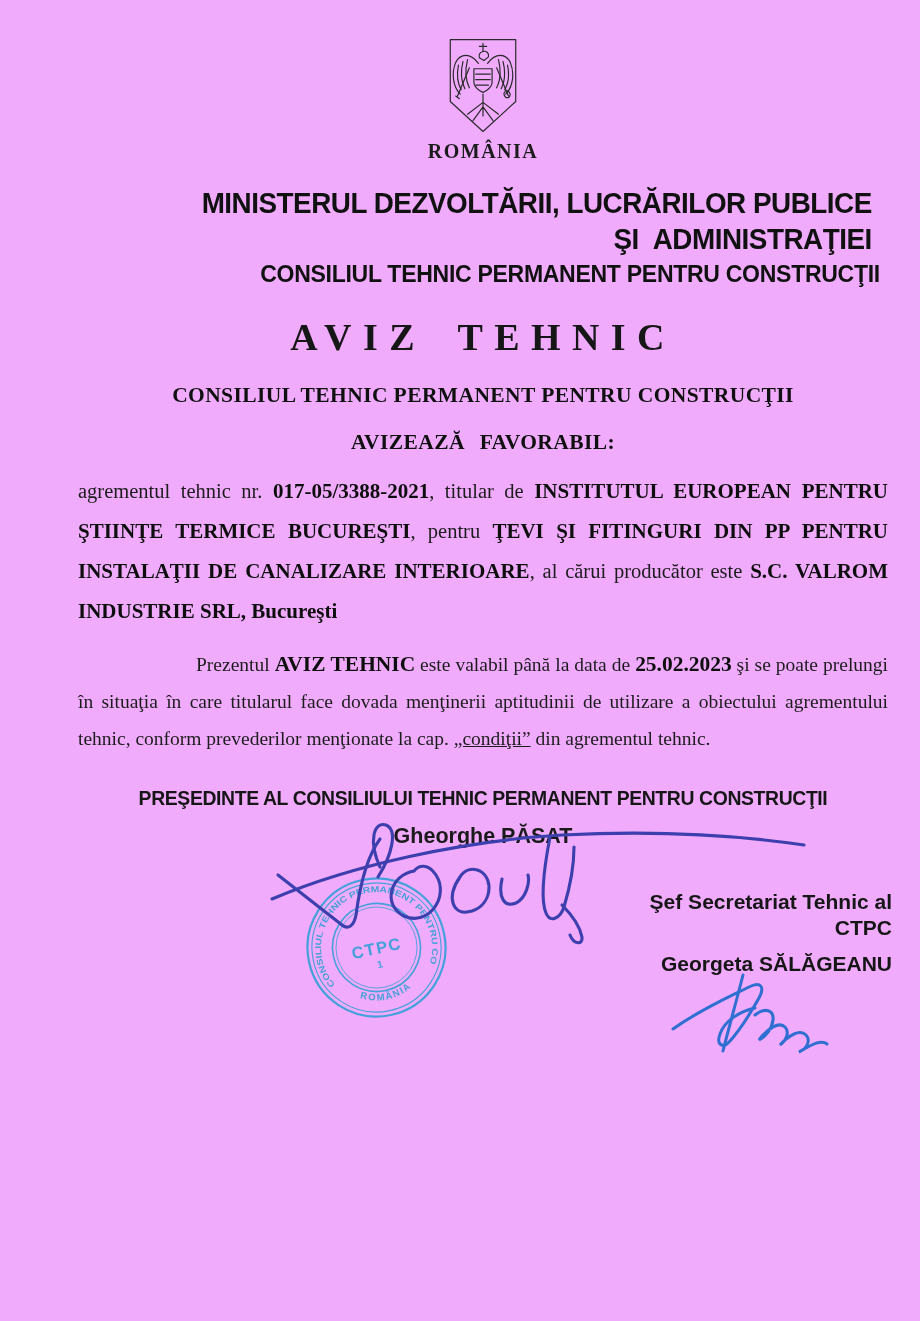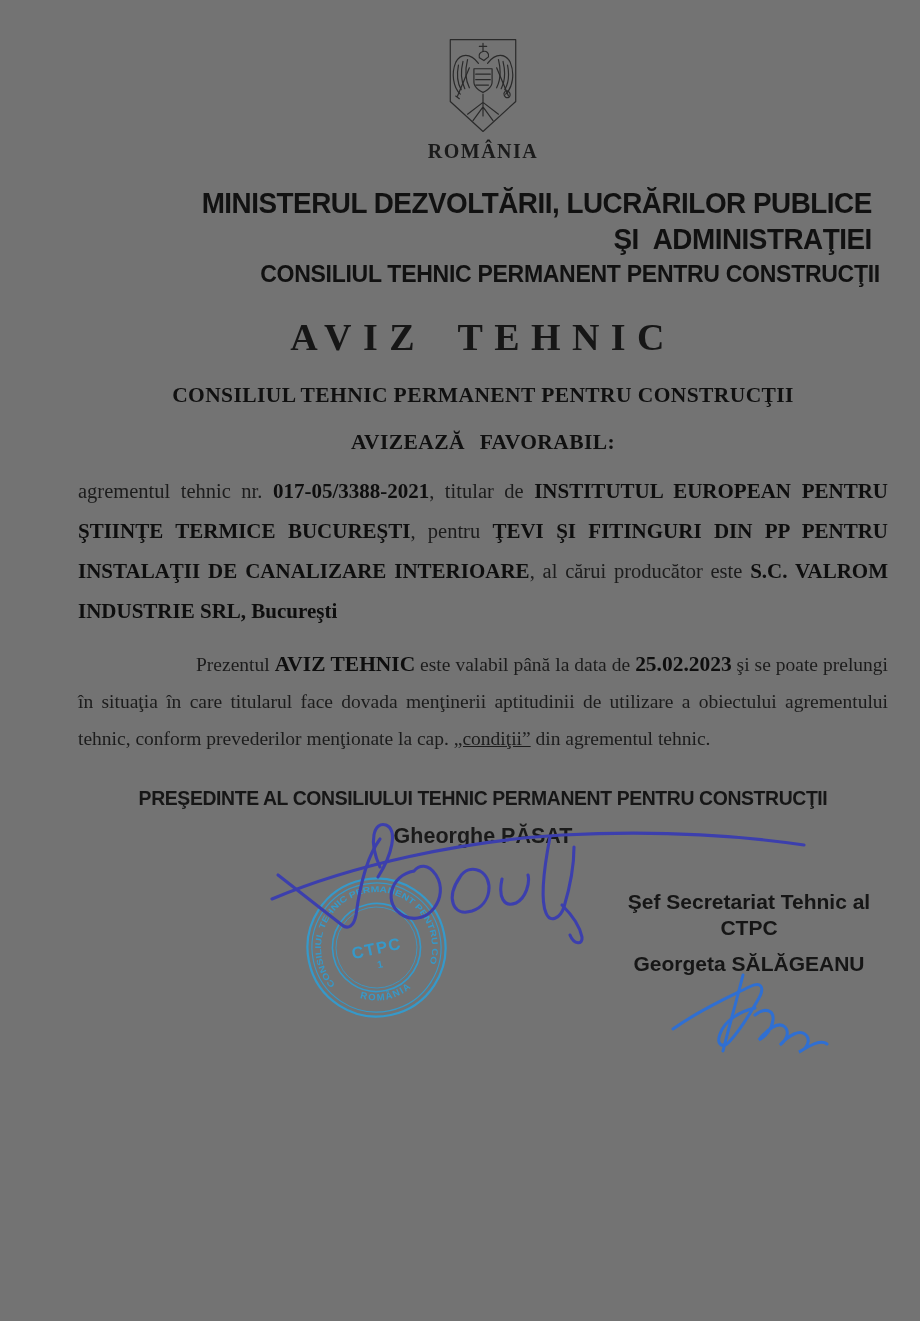--- a/index.html
+++ b/index.html
@@ -1,17 +1,17 @@
 <!DOCTYPE html>
 <html><head>
 <meta charset="utf-8">
 <style>
   html,body{margin:0;padding:0;background:#e8e8e8;}
   .page{
-    width:920px;height:1321px;background:#737373;position:relative;
+    width:920px;height:1321px;background:#f0abfc;position:relative;
     overflow:hidden;color:#141414;
     font-family:"Liberation Serif", serif;
   }
   .col{padding:0 32px 0 78px;}
   
   .arms{display:block;margin:36px auto 4px;}
   .romania-label{
     text-align:center;font-family:"Liberation Serif",serif;font-weight:bold;
     font-size:20px;letter-spacing:1.5px;margin:0 0 22px 0;color:#1b1b1b;
   }
@@ -48,21 +48,21 @@
     font-family:"Liberation Sans",sans-serif;font-weight:bold;font-size:20px;
     letter-spacing:-0.4px;color:#161616;transform:scaleX(0.97);transform-origin:center;
   }
   .president-name{
     position:absolute;top:37px;left:0;width:100%;text-align:center;
     font-family:"Liberation Sans",sans-serif;font-weight:bold;font-size:21.5px;color:#1a1a1a;
   }
   .stamp{position:absolute;left:226px;top:88px;opacity:0.88;}
   .sig1{position:absolute;left:184px;top:24px;}
   .secretary{
-    position:absolute;left:528px;top:102px;width:286px;text-align:center;
+    position:absolute;left:528px;top:102px;width:286px;text-align:right;
     font-family:"Liberation Sans",sans-serif;font-weight:bold;color:#161616;
   }
   .secretary .t{font-size:21px;line-height:26px;}
   .secretary .n{font-size:21px;line-height:26px;margin-top:10px;}
   .sig2{display:block;margin:-6px auto 0;}
 </style>
 </head>
 <body>
 
 <div class="page">

